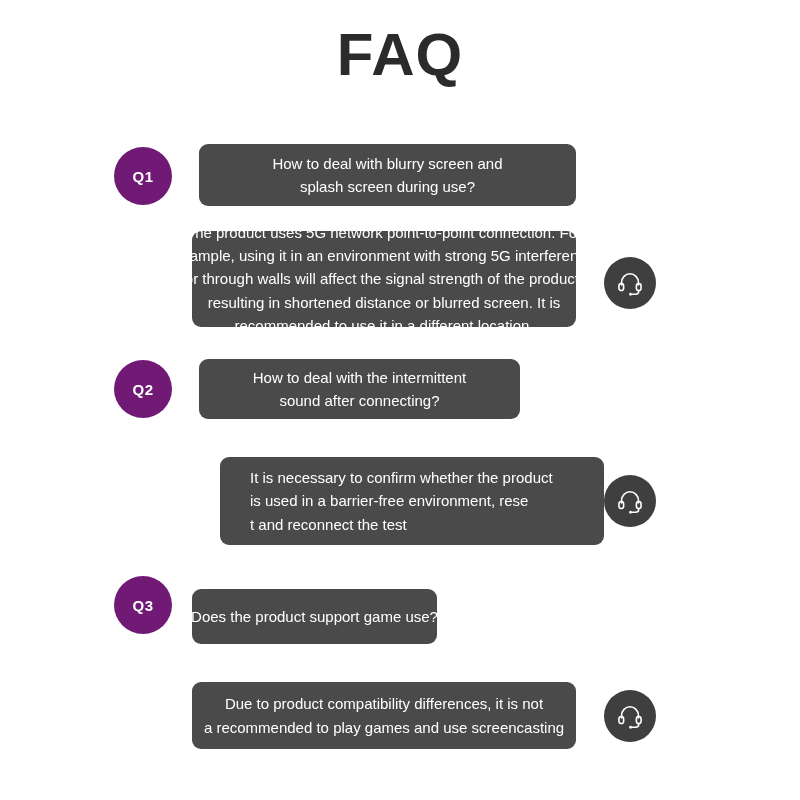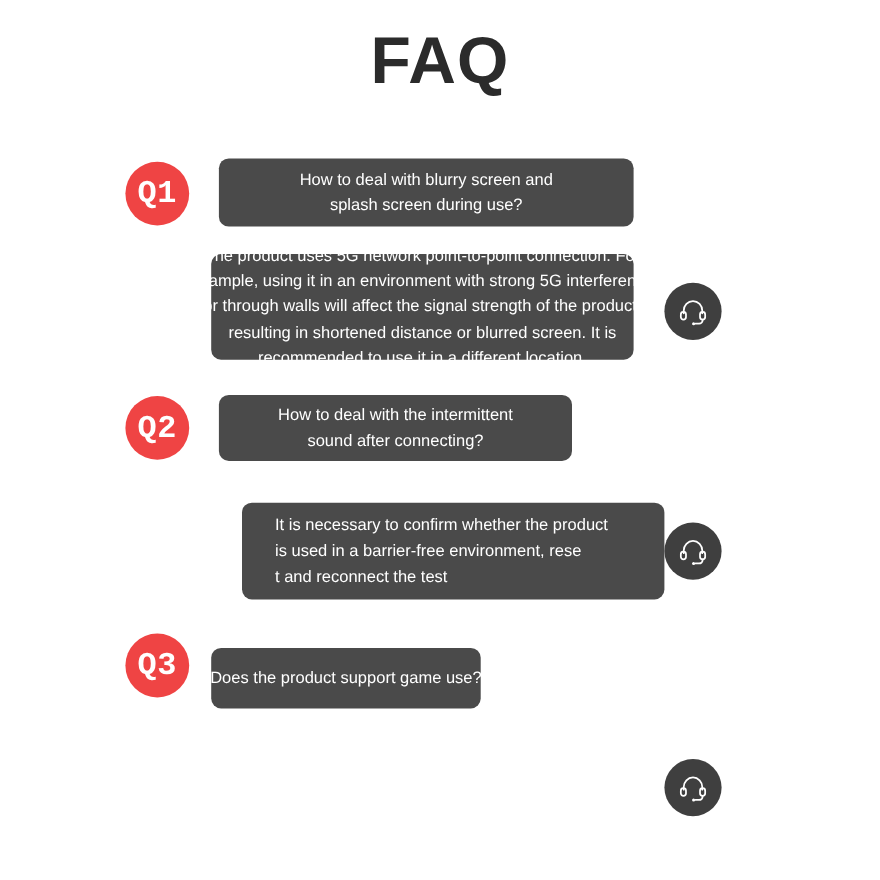--- a/index.html
+++ b/index.html
@@ -33,29 +33,28 @@
     letter-spacing: 1px;
     line-height: 1.1;
   }
 
   
   .q-badge {
     position: absolute;
     width: 58px;
     height: 58px;
     border-radius: 50%;
-    background: #ef4444;
+    background: #701a75;
     color: #ffffff;
-    font-size: 29px;
+    font-size: 15px;
     font-weight: bold;
     display: flex;
     align-items: center;
     justify-content: center;
     letter-spacing: 0.5px;
-    font-family: Liberation Mono, monospace;
   }
 
   
   .bubble {
     position: absolute;
     background: #4a4a4a;
     color: #ffffff;
     border-radius: 9px;
     font-size: 15px;
     line-height: 1.55;
@@ -152,20 +151,24 @@
       <circle cx="16.6" cy="28.0" r="1.5" fill="#ffffff" stroke="none"></circle>
     </svg>
   </div>
 
   <div class="q-badge" id="badge-q3">Q3</div>
 
   <div class="bubble center" id="q3-bubble">
     <span class="bubble-line">Does the product support game use?</span>
   </div>
 
+  <div class="bubble center" id="a3-bubble">
+    <span class="bubble-line">Due to product compatibility differences, it is not</span>
+    <span class="bubble-line">a recommended to play games and use screencasting</span>
+  </div>
 
   <div class="agent-icon" id="icon-a3">
     <svg width="30" height="30" viewBox="0 0 32 32" fill="none" stroke="#ffffff" stroke-width="1.7" stroke-linecap="round" stroke-linejoin="round">
       <path d="M7 18 V15.5 C7 10.3 11.0 6.2 16 6.2 C21.0 6.2 25 10.3 25 15.5 V18"></path>
       <rect x="4.2" y="16.6" width="5.0" height="7.4" rx="2.5"></rect>
       <rect x="22.8" y="16.6" width="5.0" height="7.4" rx="2.5"></rect>
       <path d="M25.3 24.0 V24.8 C25.3 26.6 23.8 28.0 22.0 28.0 H18.4"></path>
       <circle cx="16.6" cy="28.0" r="1.5" fill="#ffffff" stroke="none"></circle>
     </svg>
   </div>

